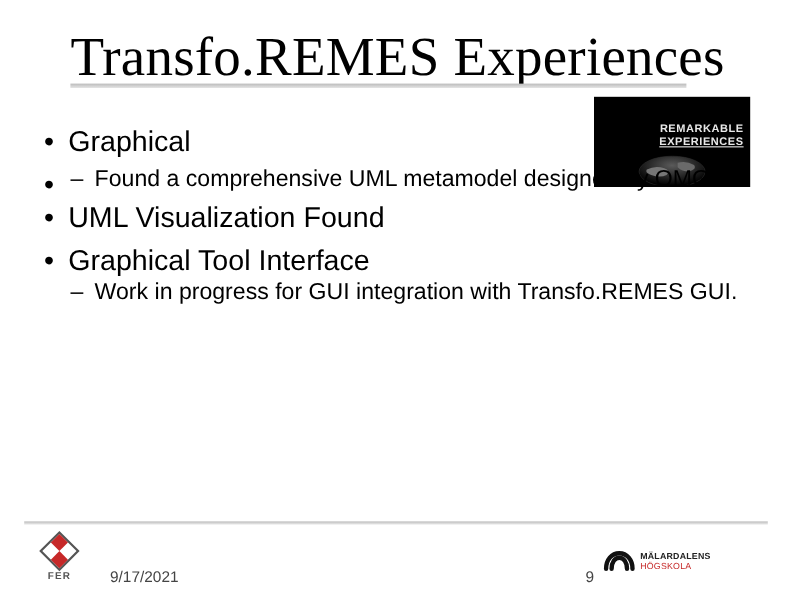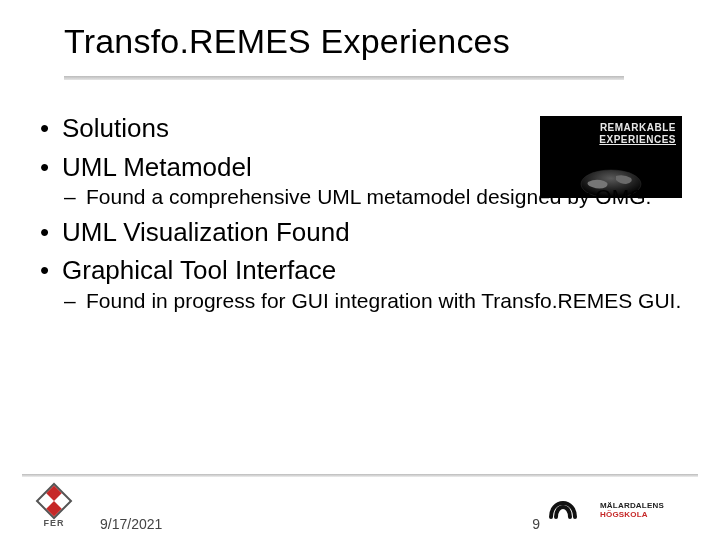--- a/index.html
+++ b/index.html
@@ -1,22 +1,22 @@
 <!DOCTYPE html>
 <html><head>
 <meta charset="utf-8">
 <style>
   * { box-sizing: border-box; margin: 0; padding: 0; }
   html, body { width: 720px; height: 540px; font-family: Arial, Helvetica, sans-serif; background: #fff; color: #000; overflow: hidden; }
   .slide { position: relative; width: 720px; height: 540px; }
 
-  .title { position: absolute; top: 22px; left: 64px; right: 38px; font-size: 34px; font-weight: 400; letter-spacing: 0.2px; }
+  .title { position: absolute; top: 22px; left: 64px; right: 38px; font-size: 50px; font-weight: 400; letter-spacing: 0.2px; font-family: Liberation Serif, serif; }
   .title-rule { position: absolute; top: 76px; left: 64px; width: 560px; height: 4px; background: linear-gradient(to bottom, #bbb, #e5e5e5); }
 
-  .badge { position: absolute; top: 88px; right: 38px; width: 142px; height: 82px; background: #000; color: #fff; display: flex; flex-direction: column; align-items: flex-end; justify-content: flex-start; padding: 6px 6px 4px 4px; margin-top: 28px; }
+  .badge { position: absolute; top: 88px; right: 38px; width: 142px; height: 82px; background: #000; color: #fff; display: flex; flex-direction: column; align-items: flex-end; justify-content: flex-start; padding: 24px 6px 4px 4px; }
   .badge-line1 { font-size: 10px; font-weight: 700; letter-spacing: 0.5px; color: #e8e8e8; }
   .badge-line2 { font-size: 10px; font-weight: 700; letter-spacing: 0.5px; color: #e8e8e8; margin-top: 1px; text-decoration: underline; }
   .badge-globe { position: absolute; bottom: 2px; left: 50%; transform: translateX(-50%); }
 
   .content { position: absolute; top: 106px; left: 36px; right: 36px; }
   ul.lvl1 { list-style: none; }
   ul.lvl1 > li { font-size: 26px; margin-top: 6px; line-height: 1.25; position: relative; padding-left: 26px; }
   ul.lvl1 > li::before { content: "•"; position: absolute; left: 4px; top: 0; font-size: 26px; }
 
   ul.lvl2 { list-style: none; margin-top: 2px; }
@@ -28,24 +28,24 @@
 
   .logo-fer { position: absolute; left: 26px; bottom: 12px; width: 56px; height: 40px; display: flex; flex-direction: column; align-items: center; }
   .fer-diamond { width: 26px; height: 26px; position: relative; transform: rotate(45deg); border: 2px solid #555; background: #fff; }
   .fer-diamond .tl { position: absolute; top: 0; left: 0; width: 50%; height: 50%; background: #c62828; }
   .fer-diamond .br { position: absolute; bottom: 0; right: 0; width: 50%; height: 50%; background: #c62828; }
   .fer-text { font-size: 9px; font-weight: 700; color: #555; margin-top: 4px; letter-spacing: 1px; }
 
   .date { position: absolute; left: 100px; bottom: 8px; font-size: 14px; color: #444; }
   .pagenum { position: absolute; right: 180px; bottom: 8px; font-size: 14px; color: #444; }
 
-  .logo-mdh { position: absolute; right: 22px; bottom: 10px; width: 150px; height: 40px; display: flex; align-items: center; gap: 22px; }
+  .logo-mdh { position: absolute; right: 22px; bottom: 10px; width: 150px; height: 40px; display: flex; align-items: center; gap: 4px; }
   .mdh-mark { width: 30px; height: 26px; }
   .mdh-text1 { font-size: 8px; font-weight: 700; color: #222; letter-spacing: 0.2px; line-height: 1; }
-  .mdh-text2 { font-size: 8px; font-weight: 700; color: #c62828; letter-spacing: 0.2px; line-height: 1; }
+  .mdh-text2 { font-size: 8px; font-weight: 400; color: #c62828; letter-spacing: 0.2px; line-height: 1; }
   .mdh-stack { display: flex; flex-direction: column; gap: 1px; }
 </style>
 </head>
 <body>
 
 <div class="slide">
 
   <div class="title">Transfo.REMES Experiences</div>
   <div class="title-rule"></div>
 
@@ -63,38 +63,37 @@
       <ellipse cx="35" cy="24" rx="30" ry="14" fill="url(#g1)"></ellipse>
       <ellipse cx="35" cy="24" rx="30" ry="14" fill="none" stroke="#333" stroke-width="0.5"></ellipse>
       <path d="M12 22 Q20 18 28 21 Q34 23 30 27 Q24 30 16 27 Q10 25 12 22 Z" fill="#767676"></path>
       <path d="M40 16 Q48 14 55 18 Q58 22 50 24 Q44 24 40 20 Z" fill="#6a6a6a"></path>
     </svg>
   </div>
 
   <div class="content">
     <ul class="lvl1">
       <li>
-        <span>Solutions</span>
+        <span>Graphical</span>
       </li>
       <li>
-        <span>UML Metamodel</span>
         <ul class="lvl2">
           <li>
             <span>Found a comprehensive UML metamodel designed by OMG.</span>
           </li>
         </ul>
       </li>
       <li>
         <span>UML Visualization  Found</span>
       </li>
       <li>
         <span>Graphical Tool Interface</span>
         <ul class="lvl2">
           <li>
-            <span>Found in progress for GUI integration with Transfo.REMES GUI.</span>
+            <span>Work in progress for GUI integration with Transfo.REMES GUI.</span>
           </li>
         </ul>
       </li>
     </ul>
   </div>
 
   <div class="footer">
     <div class="footer-rule"></div>
 
     <div class="logo-fer">

